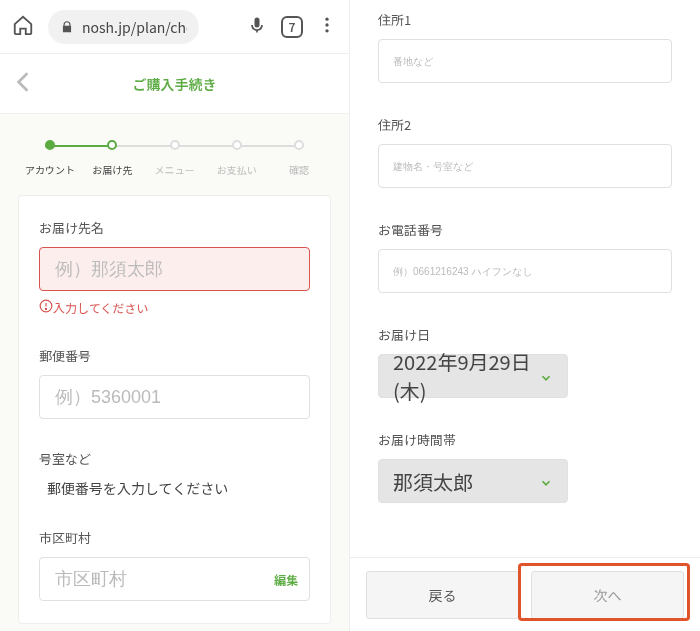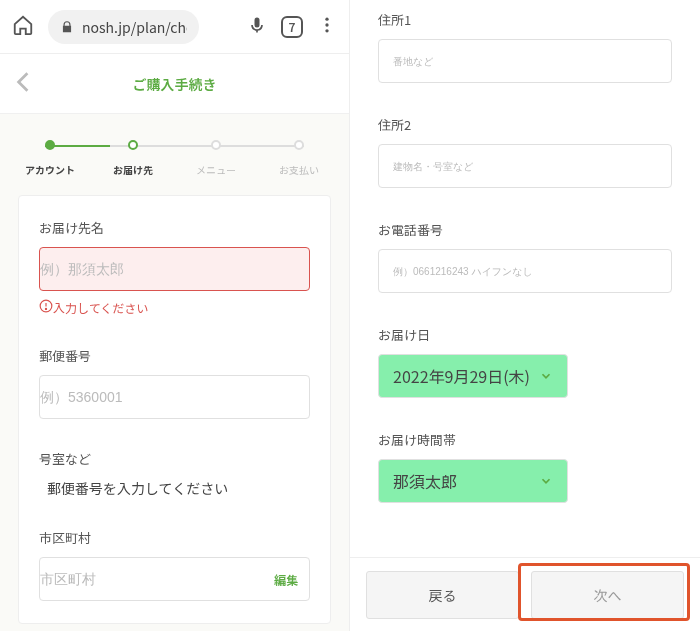--- a/index.html
+++ b/index.html
@@ -127,21 +127,21 @@
     border: 2px solid #ddd;
     margin-bottom: 12px;
   }
   .step-dot.done { background: #5cab43; border-color: #5cab43; }
   .step-dot.current { background: #fff; border-color: #5cab43; }
   .step-label {
     font-size: 10px;
     color: #bbb;
     white-space: nowrap;
   }
-  .step-label.strong { color: #444; font-weight: 700; }
+  .step-label.strong { color: #444; font-weight: 400; }
 
   .left-body {
     background: #fafaf7;
     padding: 0 18px 18px;
   }
   .card {
     background: #fff;
     border: 1px solid #eee;
     border-radius: 4px;
     padding: 22px 20px;
@@ -156,22 +156,22 @@
     color: #444;
     padding-left: 8px;
     margin-bottom: 12px;
   }
   .field-block { margin-bottom: 30px; }
   .input {
     width: 100%;
     height: 44px;
     border: 1px solid #e0e0e0;
     border-radius: 4px;
-    padding: 0 0;
-    font-size: 14px;
+    padding: 0 15px;
+    font-size: 18px;
     color: #555;
     background: #fff;
   }
   .input::placeholder { color: #bbb; }
   .input.error {
     border-color: #d9534f;
     background: #fdeeee;
   }
   .error-msg {
     margin-top: 8px;
@@ -213,26 +213,26 @@
     color: #555;
     background: #fff;
   }
   .r-input::placeholder { color: #bbb; }
   .select-box {
     width: 190px;
     height: 44px;
     border: 1px solid #e0e0e0;
     border-radius: 4px;
     padding: 0 14px;
-    font-size: 16px;
+    font-size: 20px;
     color: #444;
     display: flex;
     align-items: center;
     justify-content: space-between;
-    background: #86efac;
+    background: #e5e5e5;
   }
   .chev-down svg { width: 14px; height: 14px; }
   .chev-down { color: #5cab43; }
 
   .footer-bar {
     position: absolute;
     left: 0; right: 0; bottom: 0;
     height: 74px;
     border-top: 1px solid #eee;
     background: #fff;
@@ -327,20 +327,24 @@
         <div class="step-label strong" data-name="step-label">お届け先</div>
       </div>
       <div class="step" data-name="step-menu">
         <div class="step-dot"></div>
         <div class="step-label" data-name="step-label">メニュー</div>
       </div>
       <div class="step" data-name="step-payment">
         <div class="step-dot"></div>
         <div class="step-label" data-name="step-label">お支払い</div>
       </div>
+      <div class="step" data-name="step-confirm">
+        <div class="step-dot"></div>
+        <div class="step-label" data-name="step-label">確認</div>
+      </div>
     </div>
 
     <div class="left-body">
       <div class="card" data-name="delivery-form-card">
 
         <div class="field-block">
           <div class="f-label" data-name="recipient-name-label">お届け先名</div>
           <input class="input error" type="text" data-name="recipient-name-input" placeholder="例）那須太郎" style="">
           <div class="error-msg" data-name="recipient-name-error">
             <span data-name="alert-icon">

